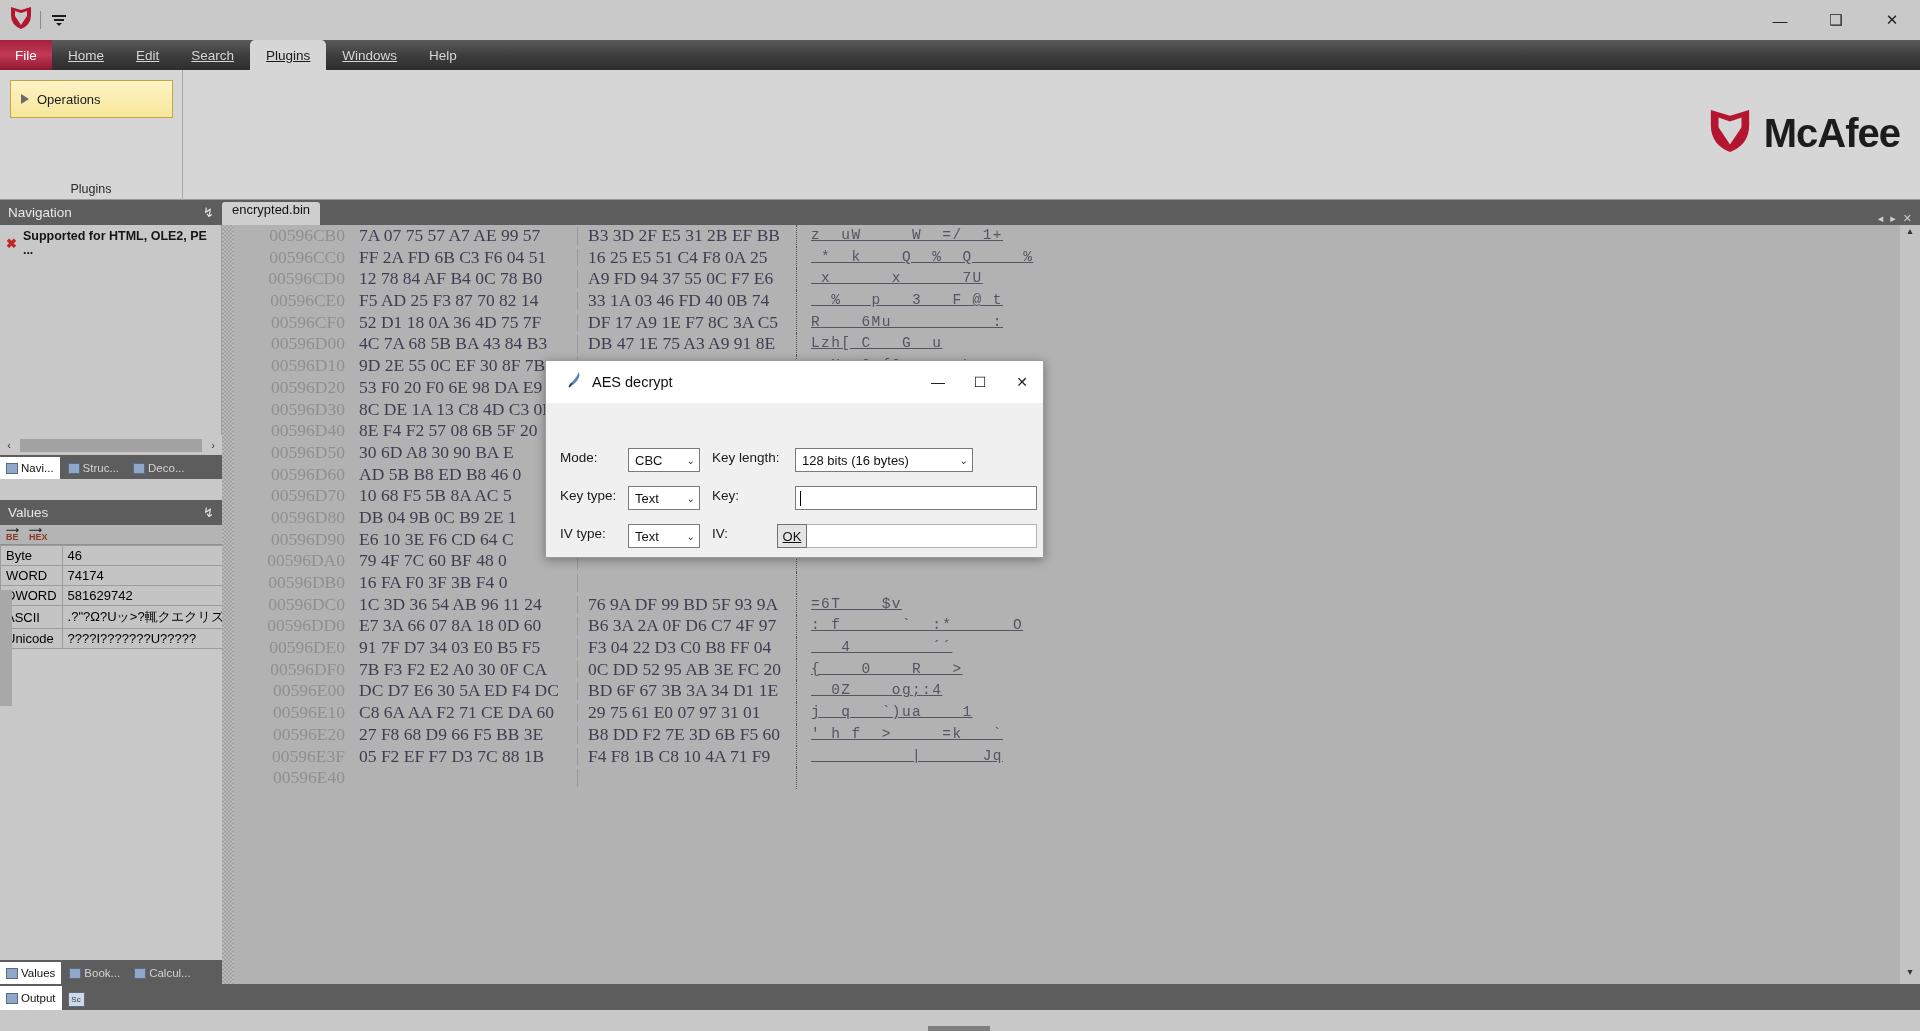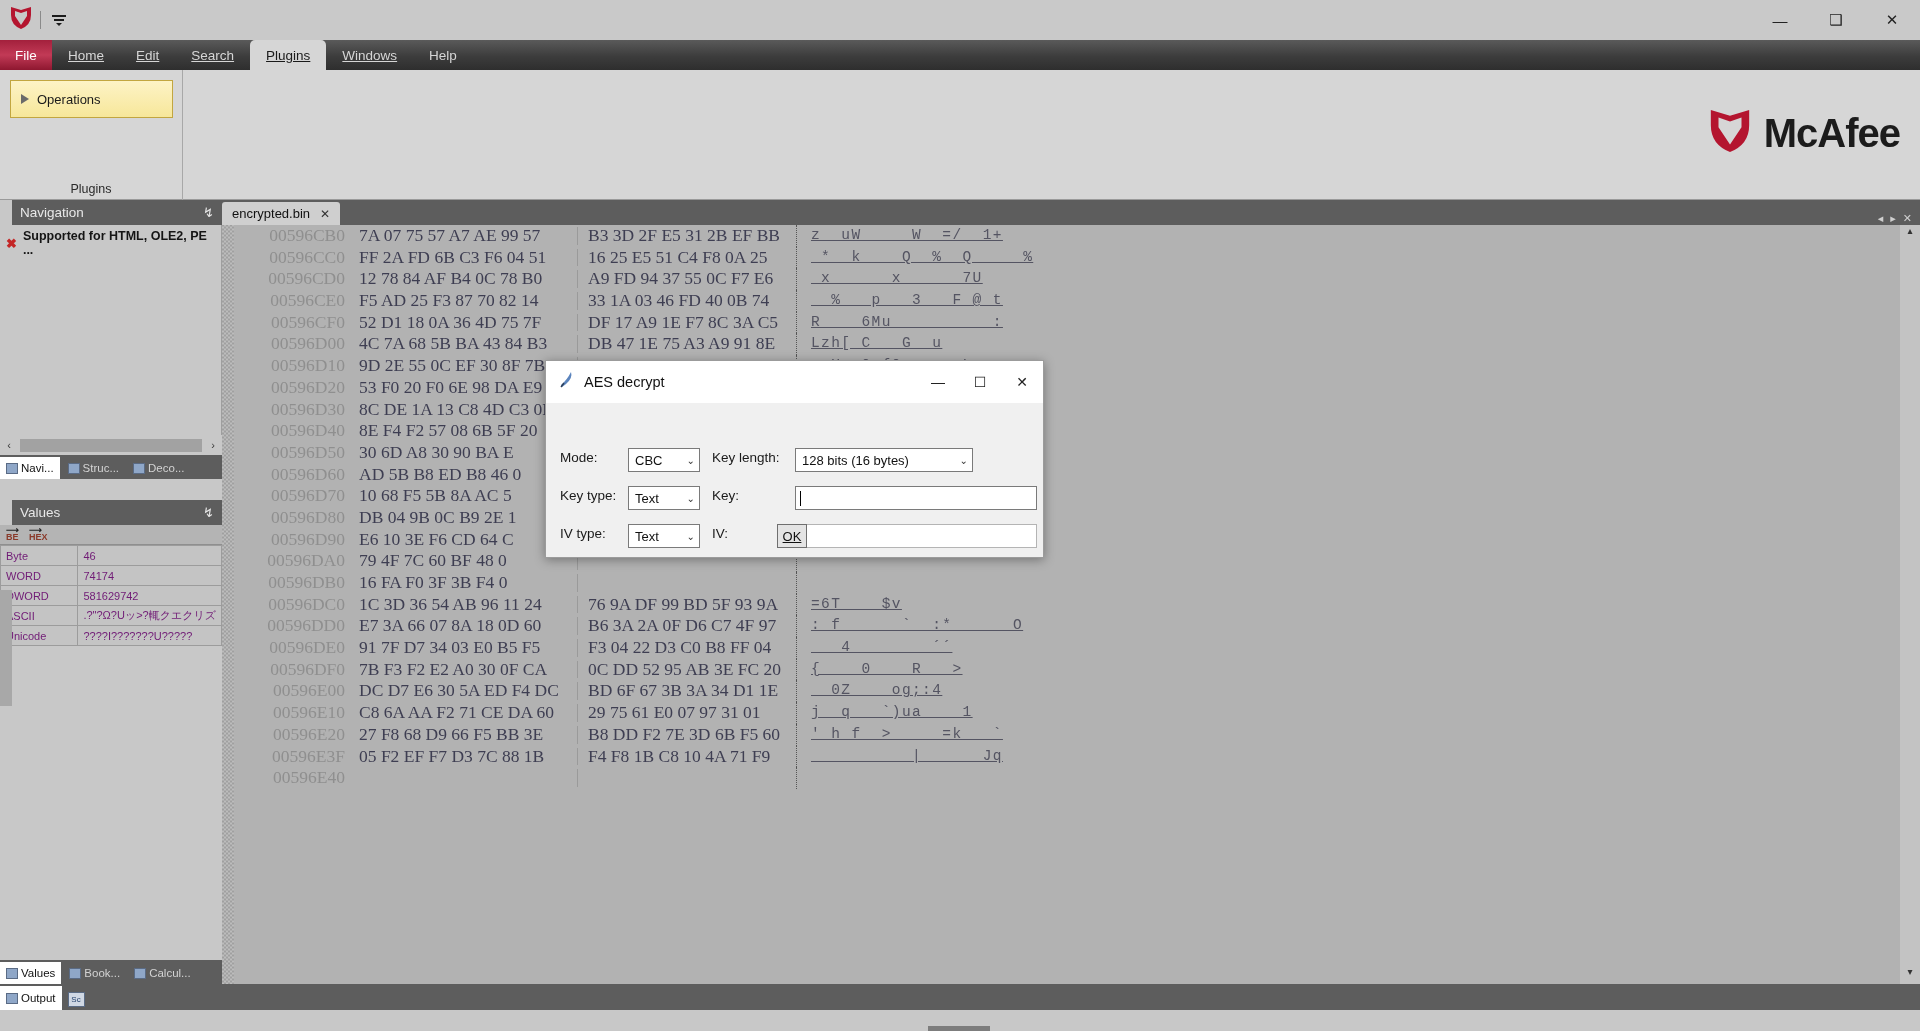--- a/index.html
+++ b/index.html
@@ -79,21 +79,21 @@
   }
   .mcafee-brand {
     position:absolute; right: 20px; top: 38px;
     display:flex; align-items:center; gap:12px;
   }
   .mcafee-word { font-size: 40px; font-weight: bold; color:#1c1c1c; letter-spacing:-1px;}
 
   
   .panel-title {
     background: #5d5d5d; color:#e8e8e8; font-size:13.5px;
-    height: 25px; display:flex; align-items:center; padding: 0 8px; margin-left: 12px;
+    height: 25px; display:flex; align-items:center; padding: 0 8px;
   }
   .panel-title .pin { margin-left:auto; font-size: 13px; }
 
   
   .leftdock {
     position:absolute; left:0; top:200px; width:222px; height:760px;
     background:#c8c8c8;
   }
   .nav-panel { position:absolute; left:0; top:0; width:222px; height:280px; }
   .nav-body {
@@ -128,21 +128,21 @@
 
   .values-panel { position:absolute; left:0; top:300px; width:222px; height:460px; }
   .values-toolbar {
     height:20px;background:#b4b4b4;border-bottom:1px solid #8f8f8f;
     display:flex;align-items:center;gap:10px;padding-left:6px;
   }
   .vt-btn { font-size:9px; color:#8a3a2a; font-weight:bold; line-height:1;}
   .vt-btn .arrow { display:block; font-size:9px; color:#222; line-height:5px;}
   table.values {
     width:222px; border-collapse:collapse; background:#c4c4c4;
-    font-size:11px; color:#701a75;
+    font-size:13px; color:#000000;
   }
   table.values td {
     border:1px solid #9c9c9c; padding:2px 5px; height:20px;
     overflow:hidden; white-space:nowrap;
   }
   table.values td.k { width:105px; }
   .lgutter { position:absolute; left:0; top:45px; width:12px; height:116px; background:#a8a8a8;}
 
   
   .bottom-tabs {
@@ -164,21 +164,21 @@
     position:absolute; left:222px; top:200px; width:1698px; height:784px;
     background:#9f9f9f;
   }
   .doctabbar {
     position:absolute;left:0;top:0;width:1698px;height:25px;
     background:#5d5d5d; display:flex; align-items:flex-end;
   }
   .doctab {
     height:23px; padding:0 10px; background:#cfcfcf; color:#111;
     font-size:13px; display:flex; align-items:center; gap:10px;
-    border-top-left-radius:3px;border-top-right-radius:3px;
+    border-top-left-radius:3px;border-top-right-radius:3px;flex-direction:column;
   }
   .doctab .x { font-size:12px; color:#333; }
   .doctab-right {
     margin-left:auto; display:flex; align-items:center; gap:7px;
     color:#d0d0d0; font-size:11px; padding-right:8px;
   }
   .hexpane {
     position:absolute; left:0; top:25px; width:1678px; height:759px;
     background:#b2b2b2;
   }
@@ -218,21 +218,21 @@
   .sb-cell { padding:0 12px; border-left:1px solid #787878; }
 
   
   .dlg {
     position:absolute; left:545px; top:360px; width:499px; height:198px;
     background:#f0f0f0; border:1px solid #9b9b9b;
     box-shadow:0 2px 10px rgba(0,0,0,.35);
   }
   .dlg-title {
     height:42px; background:#fff; display:flex; align-items:center;
-    padding-left:12px; gap:10px;
+    padding-left:20px; gap:10px;
   }
   .dlg-title .t { font-size:14.5px; color:#111; }
   .dlg-wb { margin-left:auto; display:flex; height:42px; }
   .dlg-btn {
     width:42px;height:42px;display:flex;align-items:center;justify-content:center;
     font-size:14px; color:#222;
   }
   .dlg-body { position:relative; height:156px; }
   .row { position:absolute; display:flex; align-items:center; }
   .lbl { font-size:13.5px; color:#1a1a1a; }

